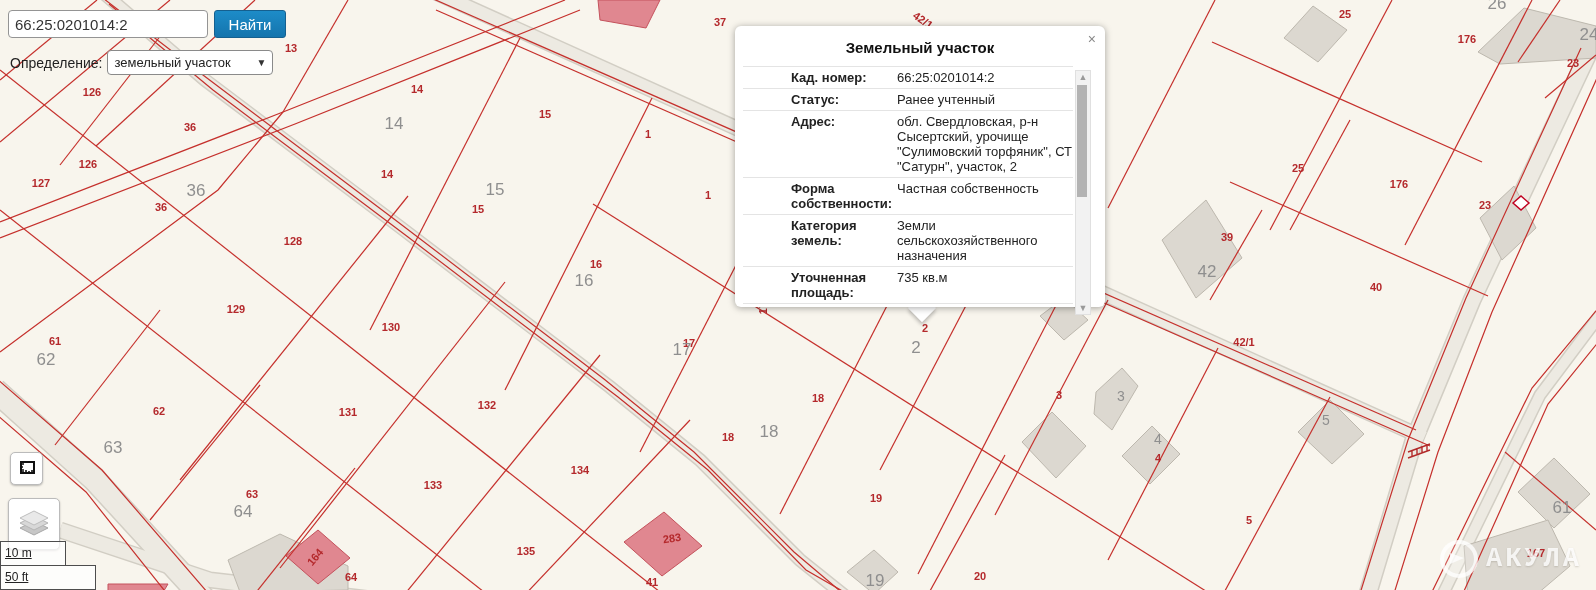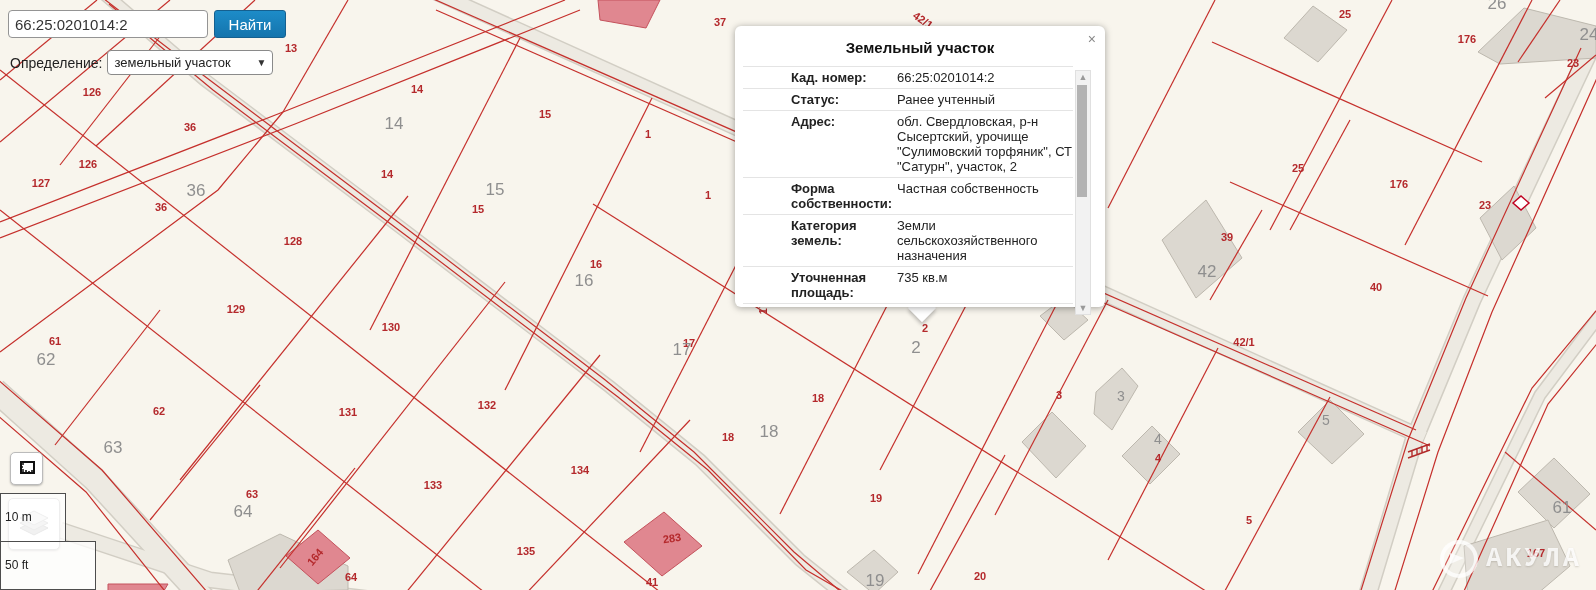--- a/index.html
+++ b/index.html
@@ -19,21 +19,21 @@
   #def-select{margin-left:5px;width:152px;height:23px;background:#fff;border:1px solid #8a8a8a;border-radius:4px;
     display:flex;align-items:center;justify-content:space-between;padding:0 6px;font-size:13px;color:#222;cursor:pointer;}
   #def-select .arrow{font-size:10px;color:#333;}
   
   .tool-btn{position:absolute;background:#fff;border:1px solid #bbb;border-radius:5px;
     box-shadow:0 1px 2px rgba(0,0,0,.25);display:flex;align-items:center;justify-content:center;cursor:pointer;}
   #measure-btn{left:10px;top:452px;width:31px;height:31px;}
   #layers-btn{left:8px;top:498px;width:50px;height:50px;}
   
   #scalebar{position:absolute;left:0;bottom:0;font-size:12px;color:#222;}
-  #scalebar .sl{background:rgba(255,255,255,.75);border:1px solid #4d4d4d;padding:16px 4px;line-height:15px;}
+  #scalebar .sl{background:rgba(255,255,255,.75);border:1px solid #4d4d4d;padding:4px 4px;line-height:15px;text-decoration:underline;}
   #scale-m{width:56px;}
   #scale-ft{width:86px;margin-top:-1px;}
   
   #watermark{position:absolute;left:1440px;top:540px;display:flex;align-items:center;opacity:.85;pointer-events:none;}
   #wm-logo{width:30px;height:30px;border:4px solid rgba(255,255,255,.9);border-radius:50%;position:relative;background:rgba(255,255,255,.25);}
   #wm-logo:after{content:"";position:absolute;left:6px;top:9px;width:0;height:0;
     border-left:14px solid rgba(255,255,255,.95);border-top:5px solid transparent;border-bottom:6px solid transparent;}
   #wm-text{margin-left:8px;font-size:27px;font-weight:bold;letter-spacing:3px;color:rgba(255,255,255,.92);
     text-shadow:0 1px 2px rgba(120,115,100,.35);font-family:Liberation Mono, monospace;}
   

